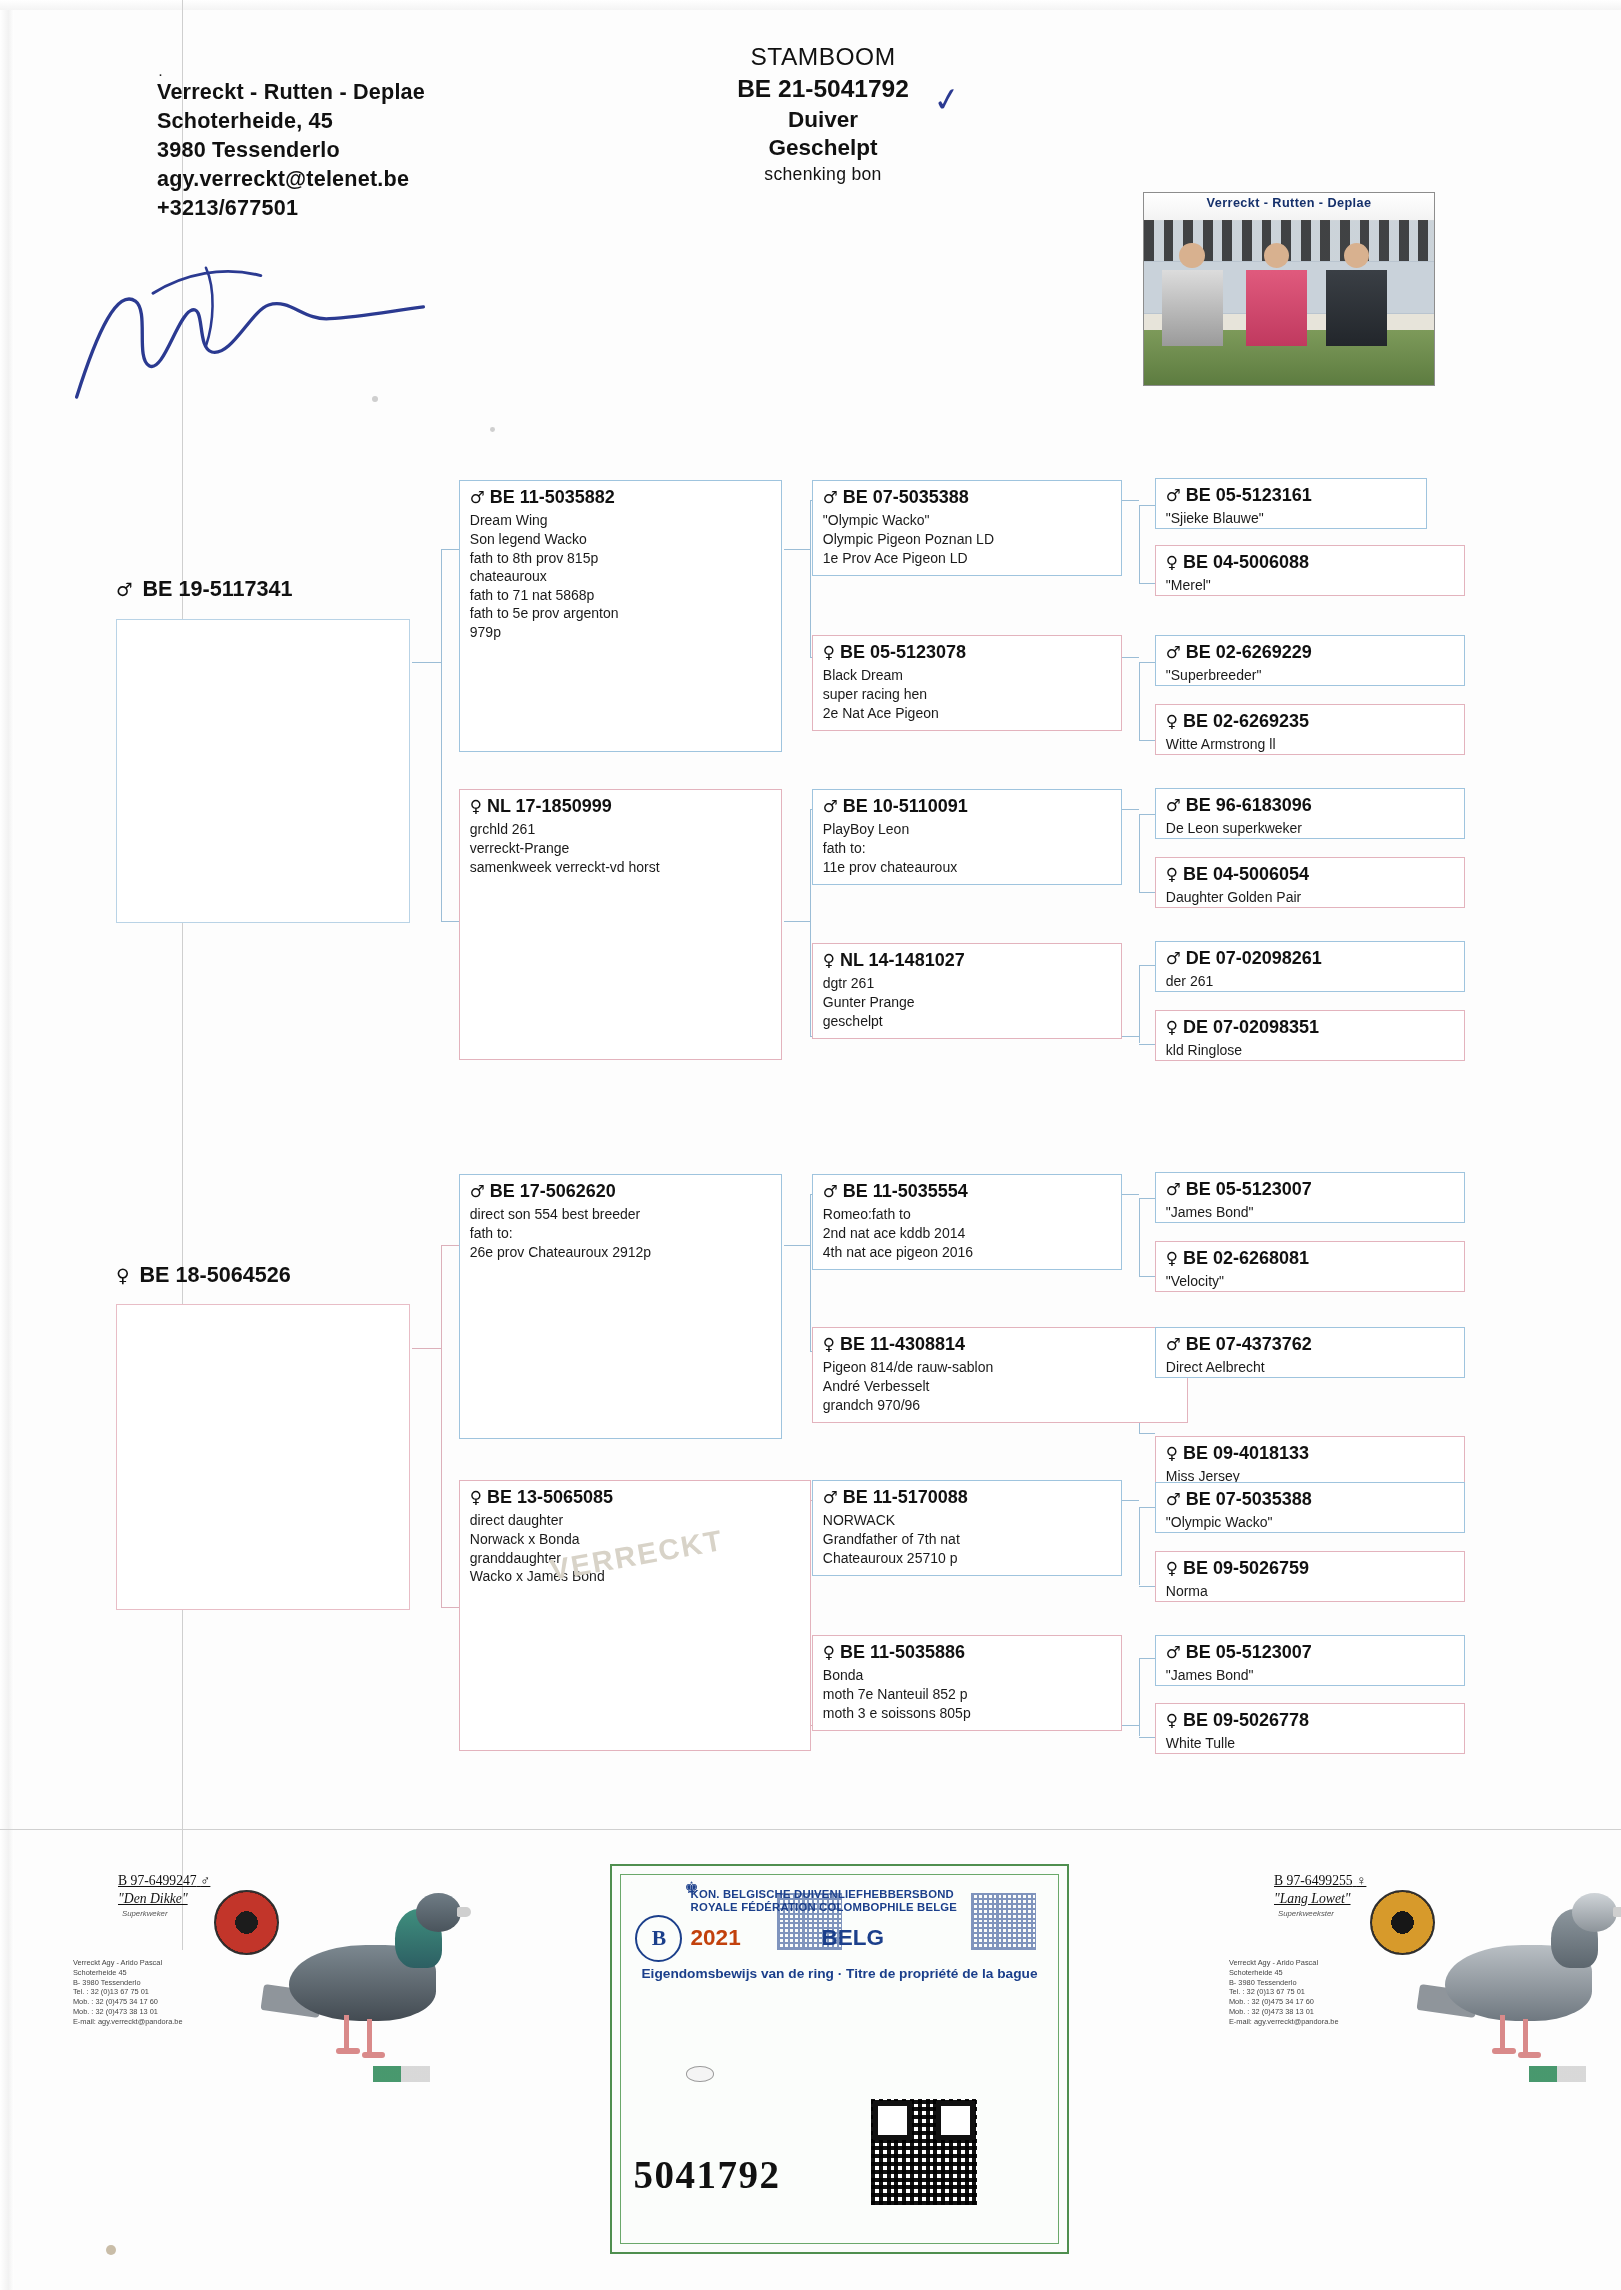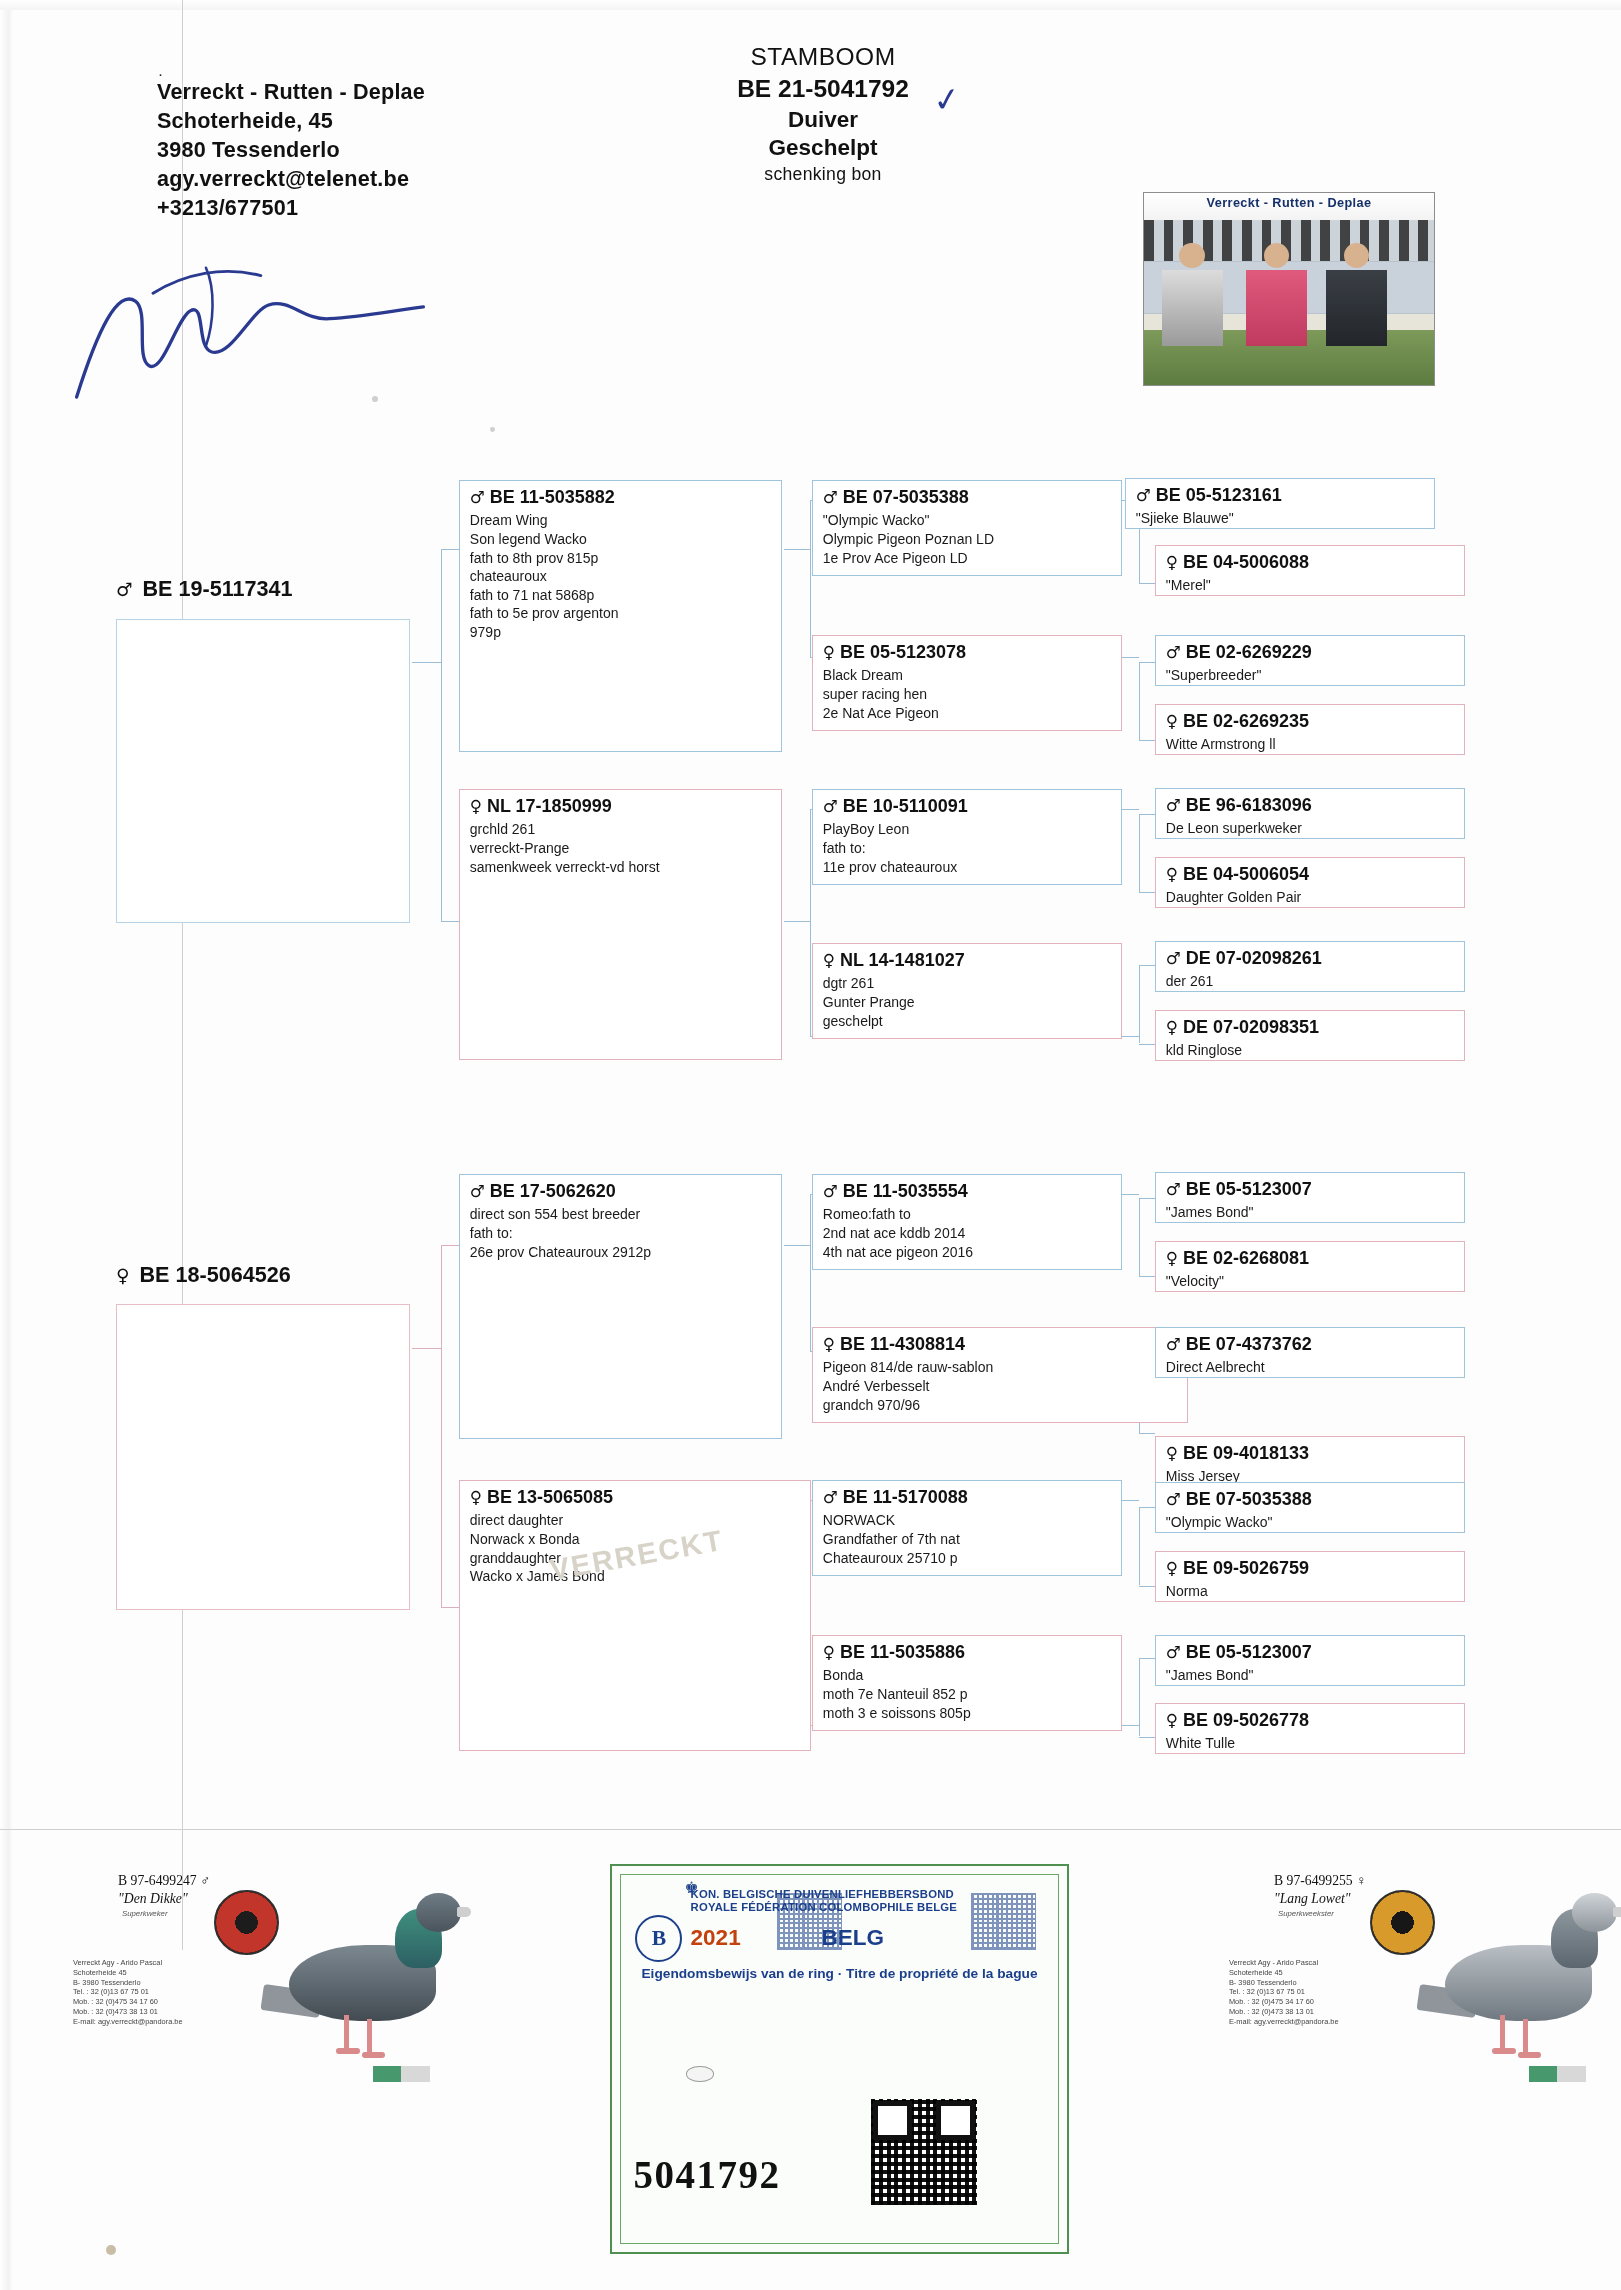--- a/index.html
+++ b/index.html
@@ -287,20 +287,21 @@
     width: 412px;
     height: 235px;
   }
   .pigeon-left { left: 69px; top: 1872px; }
   .pigeon-right { left: 1225px; top: 1872px; }
   .pigeon-card .pc-title {
     position: absolute; left: 49px; top: 0;
     font-size: 13.7px; font-weight: normal; color: #111;
     font-family: "Liberation Serif", serif;
     line-height: 17.6px;
+    text-decoration: underline;
   }
   .pigeon-card .pc-title .nm { font-style: italic; }
   .pigeon-card .pc-sub {
     position: absolute; left: 53px; top: 37px;
     font-size: 7.8px; color: #555; font-style: italic;
   }
   .pigeon-card .pc-addr {
     position: absolute; left: 3.9px; top: 86px;
     font-size: 7.4px; line-height: 9.8px; color: #444;
   }
@@ -519,21 +520,21 @@
   </div>
   <div class="box pink" style="left:812px; top:943px; width:310px; height:96px;">
     <div class="hdr"><span class="sym">♀</span><span>NL 14-1481027</span></div>
     <div class="lines">
       <div>dgtr 261</div>
       <div>Gunter Prange</div>
       <div>geschelpt</div>
     </div>
   </div>
 
-  <div class="box" style="left:1125px; top:478px; width:310px; height:51px;">
+  <div class="box" style="left:1155px; top:478px; width:272px; height:51px;">
     <div class="hdr"><span class="sym">♂</span><span>BE 05-5123161</span></div>
     <div class="lines">
         <div>"Sjieke Blauwe"</div>
       </div>
   </div>
   <div class="box pink" style="left:1155px; top:545px; width:310px; height:51px;">
     <div class="hdr"><span class="sym">♀</span><span>BE 04-5006088</span></div>
     <div class="lines">
         <div>"Merel"</div>
       </div>

